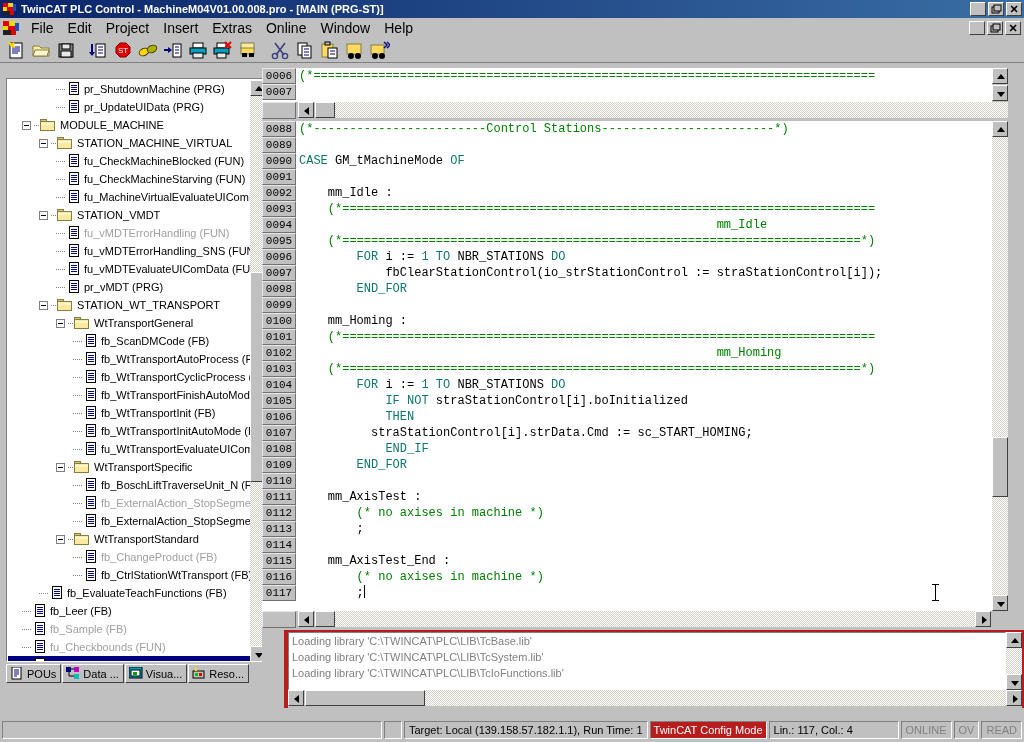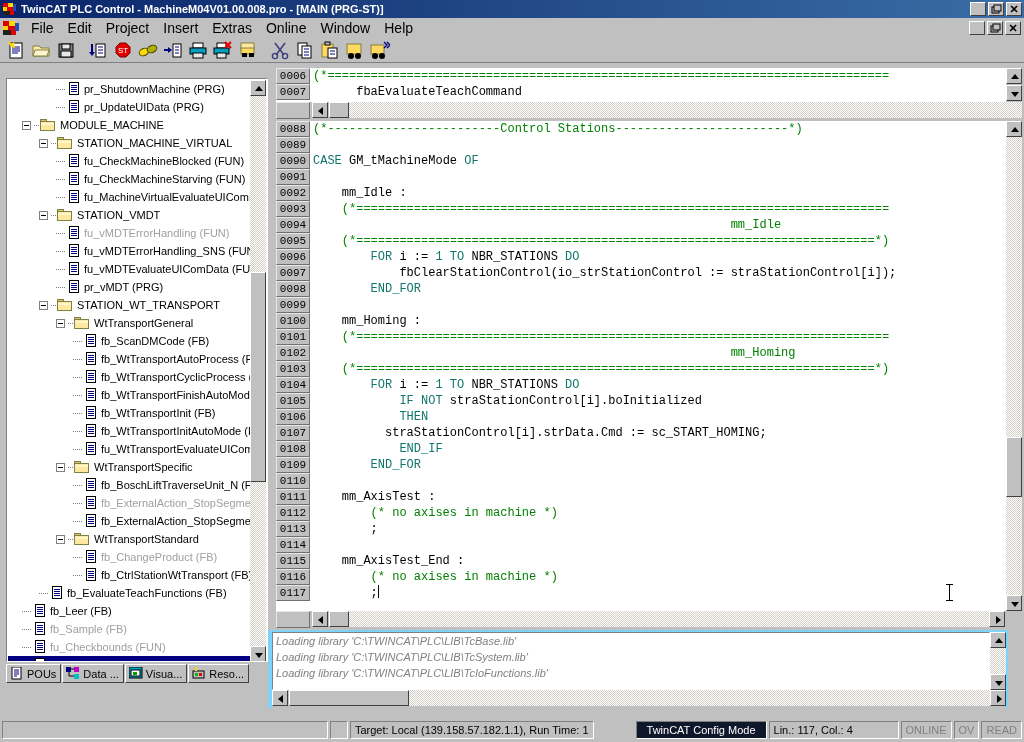--- a/index.html
+++ b/index.html
@@ -168,21 +168,21 @@
     height: 19px; display: flex; align-items: center; padding: 0 4px 0 3px;
     background: #c0c0c0; font-size: 11px; margin-right: 1px;
     border-top: 1px solid #fff; border-left: 1px solid #fff;
     border-right: 1px solid #404040; border-bottom: 1px solid #404040;
     white-space: nowrap;
   }
   .ttab .tico { width: 14px; height: 13px; margin-right: 3px; position: relative; flex: none; }
 
   
   .editor-area {
-    position: absolute; left: 276px; top: 0px; width: 748px; height: 651px;
+    position: absolute; left: 262px; top: 0px; width: 748px; height: 651px;
     background: #c0c0c0;
     padding-left: 47px;
   }
   .ed-pane {
     position: absolute; background: #fff; overflow: hidden;
   }
   .code-row { height: 16px; display: flex; align-items: flex-start; white-space: nowrap; }
   .lnum {
     width: 34px; height: 16px; flex: none;
     background: #c0c0c0; color: #000; font-family: "Liberation Mono", monospace;
@@ -192,23 +192,22 @@
   }
   .ctext {
     font-family: "Liberation Mono", monospace; font-size: 12px; line-height: 16px;
     color: #000; padding-left: 3px; white-space: pre; overflow: hidden;
   }
   .kw { color: #0f766e; }
   .cm { color: #008000; }
 
   
   .msg-pane {
-    position: absolute; left: 268px; top: 567px; width: 740px; height: 78px;
-    background: #7dd3fc;
-    font-style: italic;
+    position: absolute; left: 284px; top: 567px; width: 740px; height: 78px;
+    background: #b91c1c;
   }
   .msg-box {
     position: absolute; left: 4px; top: 2px; width: 718px; height: 58px;
     background: #fff;
     border-top: 1px solid #808080; border-left: 1px solid #808080;
     border-right: 1px solid #fff; border-bottom: 1px solid #fff;
     overflow: hidden;
   }
   .msg-line {
     font-size: 11px; color: #808080; line-height: 16px;
@@ -222,21 +221,21 @@
     background: #c0c0c0; display: flex; align-items: center; padding: 3px 2px 0 2px; gap: 2px;
   }
   .sb-cell {
     height: 18px; display: flex; align-items: center; padding: 0 4px;
     font-size: 11px; color: #000; white-space: nowrap;
     border-top: 1px solid #808080; border-left: 1px solid #808080;
     border-right: 1px solid #fff; border-bottom: 1px solid #fff;
   }
   .sb-cell.grow { flex: 1; }
   .sb-cell.dim { color: #808080; }
-  .sb-cell.hl { background: #0f172a; color: #fff; padding: 0 10px; margin-left: 40px; }
+  .sb-cell.hl { background: #b91c1c; color: #fff; padding: 0 3px; }
   .sb-left-small { width: 18px; }
 
   .caret { display:inline-block; width:1px; height:13px; background:#000; vertical-align:-2px; }
   .ibeam {
     position: absolute; width: 7px; height: 17px;
   }
   .ibeam::before, .ibeam::after {
     content:""; position:absolute; left:0; width:7px; height:1px; background:#000;
   }
   .ibeam::before { top: 0; }
@@ -913,21 +912,20 @@
 
     <div class="editor-area">
 
       <div class="ed-pane" id="top-pane" style="left:0;top:5px;width:730px;height:34px;">
           <div class="code-row">
             <div class="lnum">0006</div>
             <div class="ctext"><span class="cm">(*==============================================================================</span></div>
           </div>
           <div class="code-row">
             <div class="lnum">0007</div>
-            <div class="ctext"><span>      fbaEvaluateTeachCommand</span></div>
           </div>
         </div>
 
       <div style="position:absolute;left:730px;top:5px;width:16px;height:34px;background:#c0c0c0;">
         <div class="sb-arrow up"></div>
         <div class="sb-arrow down" style="position:absolute;top:17px;left:0;"></div>
       </div>
 
       <div style="position:absolute;left:0;top:39px;width:746px;height:18px;background:#c0c0c0;">
         <div style="position:absolute;left:0;top:0;width:34px;height:17px;background:#c0c0c0;

